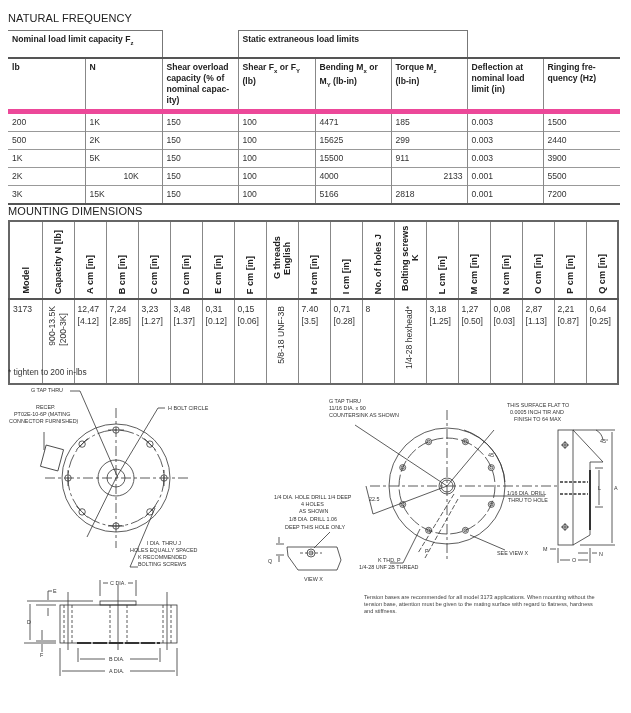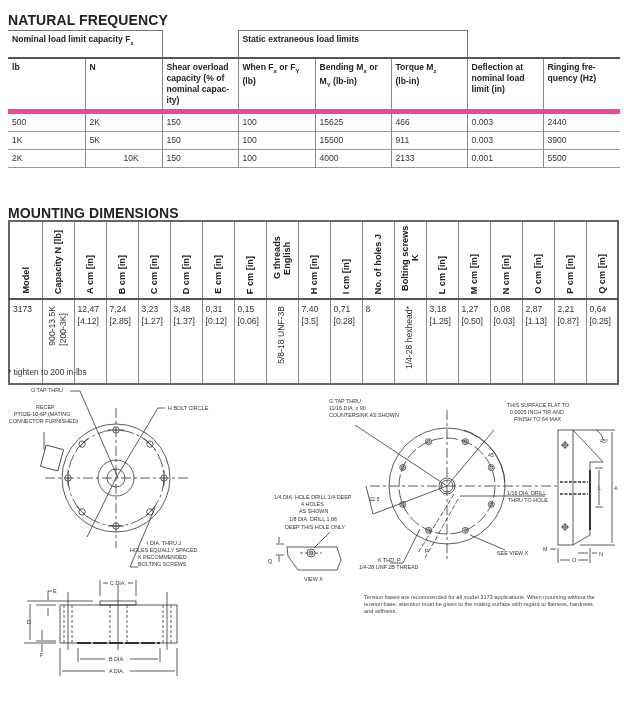--- a/index.html
+++ b/index.html
@@ -1,18 +1,18 @@
 <!DOCTYPE html>
 <html><head>
 <meta charset="utf-8">
 <style>
   html, body { margin:0; padding:0; background:#ffffff; }
   body { width:631px; height:713px; position:relative; overflow:hidden;
          font-family:"Liberation Sans", sans-serif; color:#2a2a2a; }
-  .section-title { position:absolute; left:8px; font-weight:bold; font-size:14px; color:#222; letter-spacing:0.1px; }
+  .section-title { position:absolute; left:8px; font-weight:normal; font-size:11px; color:#222; letter-spacing:0.1px; }
   table { border-collapse:collapse; position:absolute; left:8px; }
   .nf td, .nf th { font-size:8.6px; text-align:left; vertical-align:top; padding:3px 4px; line-height:11px; }
   .nf th { font-weight:bold; color:#222; }
   .nf td { color:#333; }
   .mt td, .mt th { font-size:8.6px; padding:0; }
   .mt th { font-weight:bold; color:#222; height:76px; position:relative; border:1px solid #888; border-bottom:2px solid #555; }
   .mt td { vertical-align:top; color:#333; height:77px; border:1px solid #888; padding:3px 3px; line-height:12px; }
   .rot-td { position:relative; }
   .vtext { writing-mode:vertical-rl; transform:rotate(180deg); white-space:nowrap; font-size:8.6px; line-height:10px; }
   .footnote { position:absolute; left:8px; top:367px; font-size:8.4px; color:#333; }
@@ -42,57 +42,77 @@
       <span>Nominal load limit capacity F</span><sub style="font-size:6px">z</sub>
     </th>
     <th style="border-right:1px solid #777;"></th>
     <th colspan="3" style="border-top:1px solid #777; border-right:1px solid #777;">Static extraneous load limits</th>
     <th colspan="2"></th>
   </tr>
   <tr style="height:51px; border-top:2px solid #555; border-bottom:5px solid #ec4899;">
     <th style="border-right:1px solid #888;">lb</th>
     <th style="border-right:1px solid #888;">N</th>
     <th style="border-right:1px solid #888;">Shear overload capacity (% of nominal capac-ity)</th>
-    <th style="border-right:1px solid #888;"><span>When F</span><sub style="font-size:6px">x</sub><span> or F</span><sub style="font-size:6px">Y</sub><br><span> (lb)</span></th>
+    <th style="border-right:1px solid #888;"><span>Shear F</span><sub style="font-size:6px">x</sub><span> or F</span><sub style="font-size:6px">Y</sub><br><span> (lb)</span></th>
     <th style="border-right:1px solid #888;"><span>Bending M</span><sub style="font-size:6px">x</sub><span> or</span><br><span>M</span><sub style="font-size: 6px;">Y</sub><span> (lb-in)</span></th>
     <th style="border-right:1px solid #888;"><span>Torque M</span><sub style="font-size:6px">z</sub><br><span>(lb-in)</span></th>
     <th style="border-right:1px solid #888;">Deflection at nominal load limit (in)</th>
     <th>Ringing fre-quency (Hz)</th>
   </tr>
   </tbody>
     <tbody id="nf-body">
       <tr style="border-bottom: 1px solid rgb(153, 153, 153); height: 15px;">
+        <td style="border-right: 1px solid rgb(136, 136, 136);">200</td>
+        <td style="border-right: 1px solid rgb(136, 136, 136);">1K</td>
+        <td style="border-right: 1px solid rgb(136, 136, 136);">150</td>
+        <td style="border-right: 1px solid rgb(136, 136, 136);">100</td>
+        <td style="border-right: 1px solid rgb(136, 136, 136);">4471</td>
+        <td style="border-right: 1px solid rgb(136, 136, 136);">185</td>
+        <td style="border-right: 1px solid rgb(136, 136, 136);">0.003</td>
+        <td>1500</td>
+      </tr>
+      <tr style="border-bottom: 1px solid rgb(153, 153, 153); height: 15px;">
         <td style="border-right: 1px solid rgb(136, 136, 136);">500</td>
         <td style="border-right: 1px solid rgb(136, 136, 136);">2K</td>
         <td style="border-right: 1px solid rgb(136, 136, 136);">150</td>
         <td style="border-right: 1px solid rgb(136, 136, 136);">100</td>
         <td style="border-right: 1px solid rgb(136, 136, 136);">15625</td>
-        <td style="border-right: 1px solid rgb(136, 136, 136);">466</td>
+        <td style="border-right: 1px solid rgb(136, 136, 136);">299</td>
         <td style="border-right: 1px solid rgb(136, 136, 136);">0.003</td>
         <td>2440</td>
       </tr>
       <tr style="border-bottom: 1px solid rgb(153, 153, 153); height: 15px;">
         <td style="border-right: 1px solid rgb(136, 136, 136);">1K</td>
         <td style="border-right: 1px solid rgb(136, 136, 136); margin-top: 37px;">5K</td>
         <td style="border-right: 1px solid rgb(136, 136, 136);">150</td>
         <td style="border-right: 1px solid rgb(136, 136, 136);">100</td>
         <td style="border-right: 1px solid rgb(136, 136, 136);">15500</td>
         <td style="border-right: 1px solid rgb(136, 136, 136);">911</td>
         <td style="border-right: 1px solid rgb(136, 136, 136);">0.003</td>
         <td>3900</td>
       </tr>
       <tr style="border-bottom: 1px solid rgb(153, 153, 153); height: 15px;">
         <td style="border-right: 1px solid rgb(136, 136, 136);">2K</td>
         <td style="border-right: 1px solid rgb(136, 136, 136); padding-left: 38px;">10K</td>
         <td style="border-right: 1px solid rgb(136, 136, 136);">150</td>
         <td style="border-right: 1px solid rgb(136, 136, 136);">100</td>
         <td style="border-right: 1px solid rgb(136, 136, 136);">4000</td>
-        <td style="border-right: 1px solid rgb(136, 136, 136);">2133</td>
+        <td style="border-right: 1px solid rgb(136, 136, 136); text-align: right;">2133</td>
         <td style="border-right: 1px solid rgb(136, 136, 136);">0.001</td>
         <td>5500</td>
+      </tr>
+      <tr style="border-bottom: 2px solid rgb(85, 85, 85); height: 15px;">
+        <td style="border-right: 1px solid rgb(136, 136, 136);">3K</td>
+        <td style="border-right: 1px solid rgb(136, 136, 136);">15K</td>
+        <td style="border-right: 1px solid rgb(136, 136, 136);">150</td>
+        <td style="border-right: 1px solid rgb(136, 136, 136);">100</td>
+        <td style="border-right: 1px solid rgb(136, 136, 136);">5166</td>
+        <td style="border-right: 1px solid rgb(136, 136, 136);">2818</td>
+        <td style="border-right: 1px solid rgb(136, 136, 136);">0.001</td>
+        <td>7200</td>
       </tr>
     </tbody>
 </table>
 
 <div class="section-title" style="top:205px;">MOUNTING DIMENSIONS</div>
 
 <table class="mt" style="top:220px; width:611px; border:2px solid #666;">
   <colgroup id="mt-cols">
       <col style="width: 33px;">
       <col style="width: 32px;">

